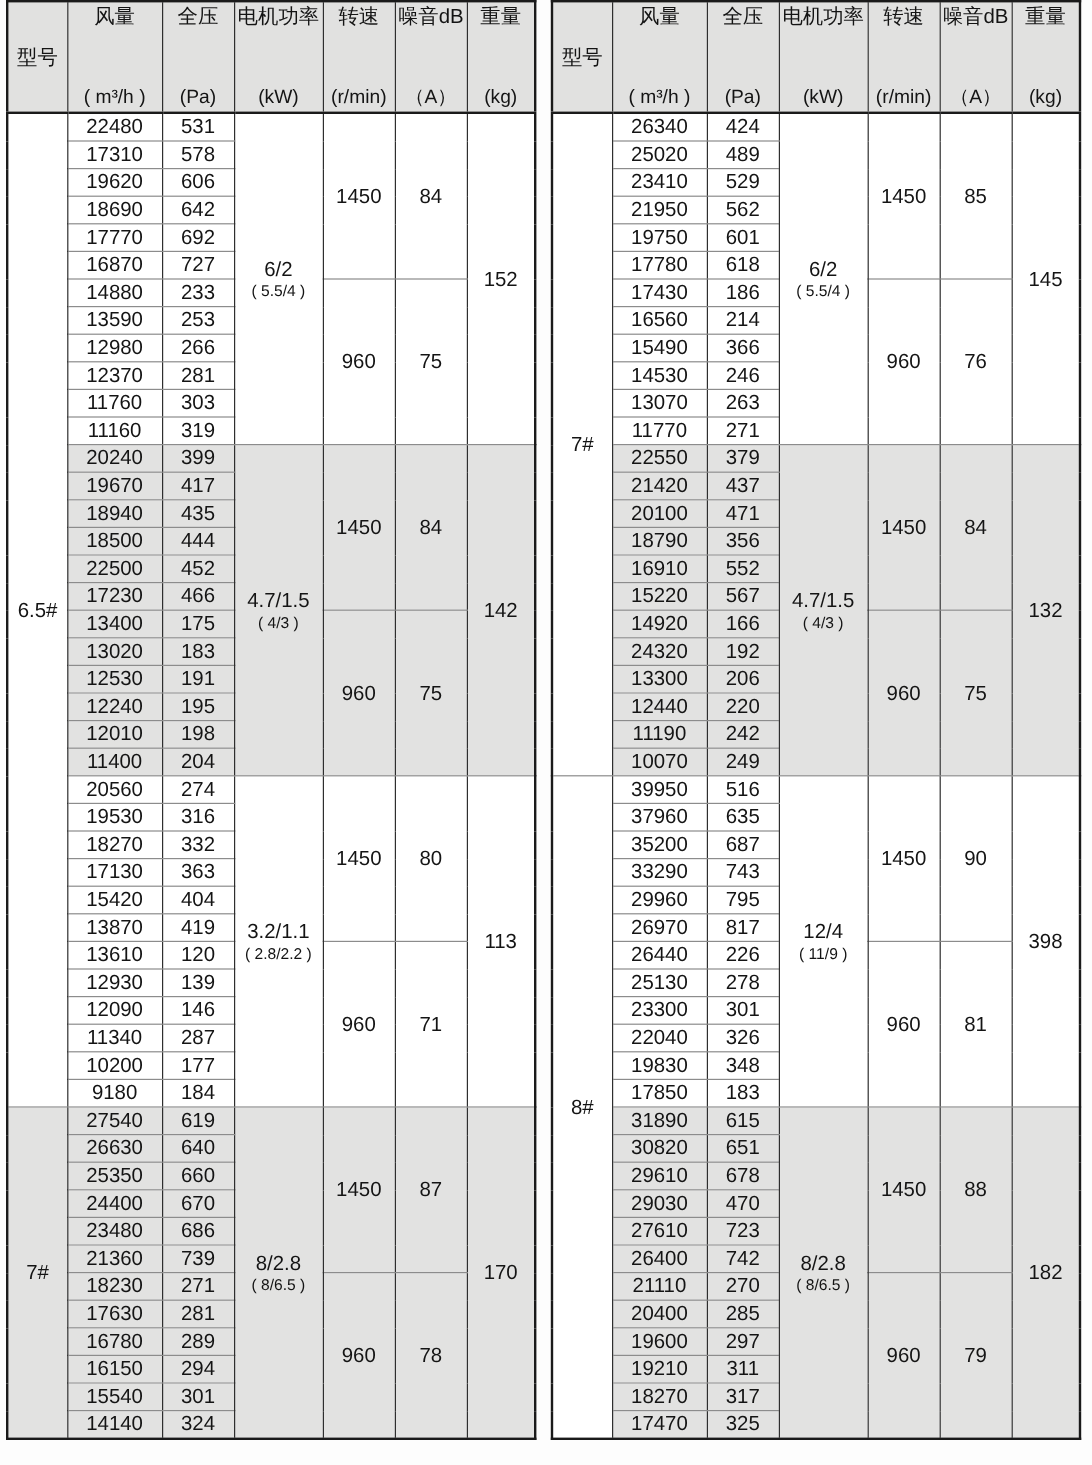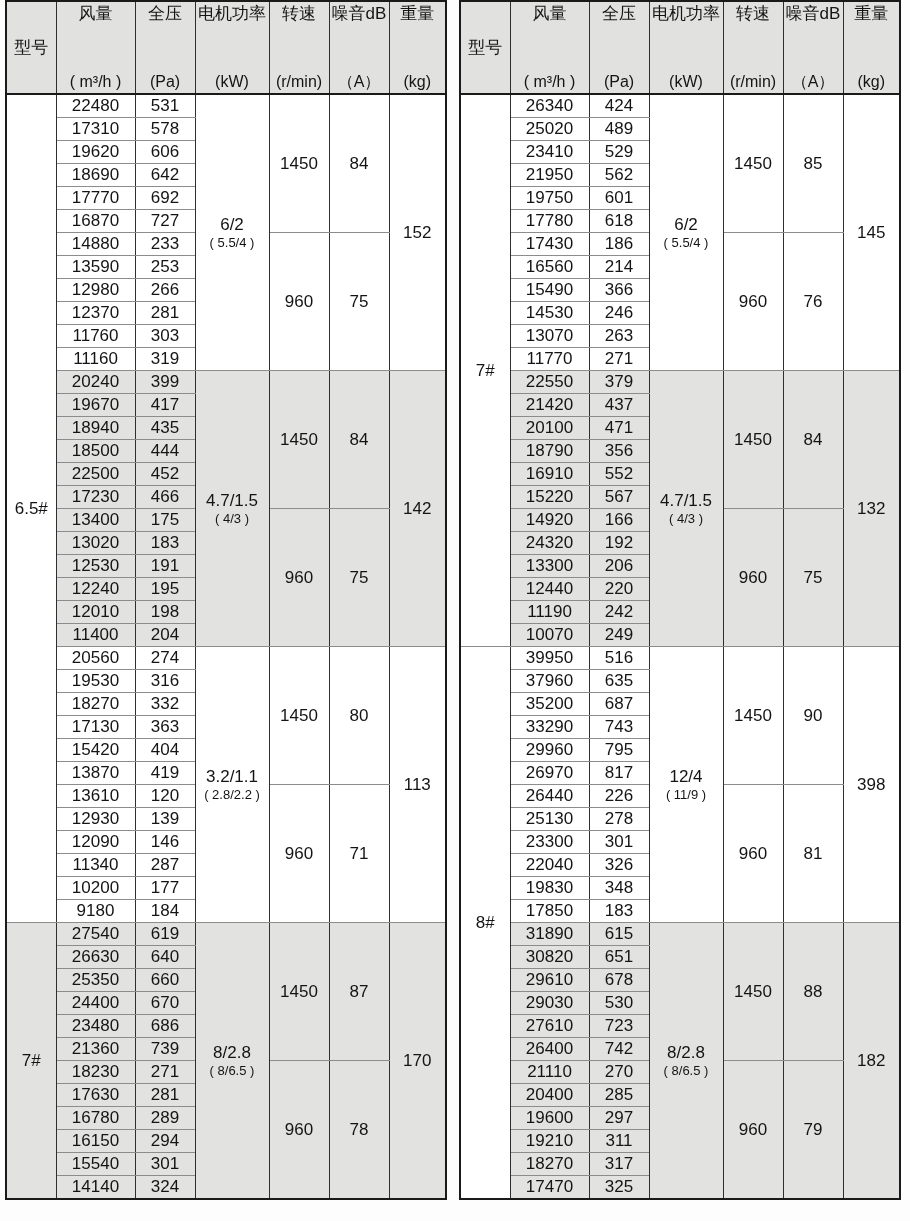--- a/index.html
+++ b/index.html
@@ -534,21 +534,21 @@
           <tr class="shaded">
             <td>30820</td>
             <td>651</td>
           </tr>
           <tr class="shaded">
             <td>29610</td>
             <td>678</td>
           </tr>
           <tr class="shaded">
             <td>29030</td>
-            <td>530</td>
+            <td>470</td>
           </tr>
           <tr class="shaded">
             <td>27610</td>
             <td>723</td>
           </tr>
           <tr class="shaded">
             <td>26400</td>
             <td>742</td>
           </tr>
           <tr class="shaded">

